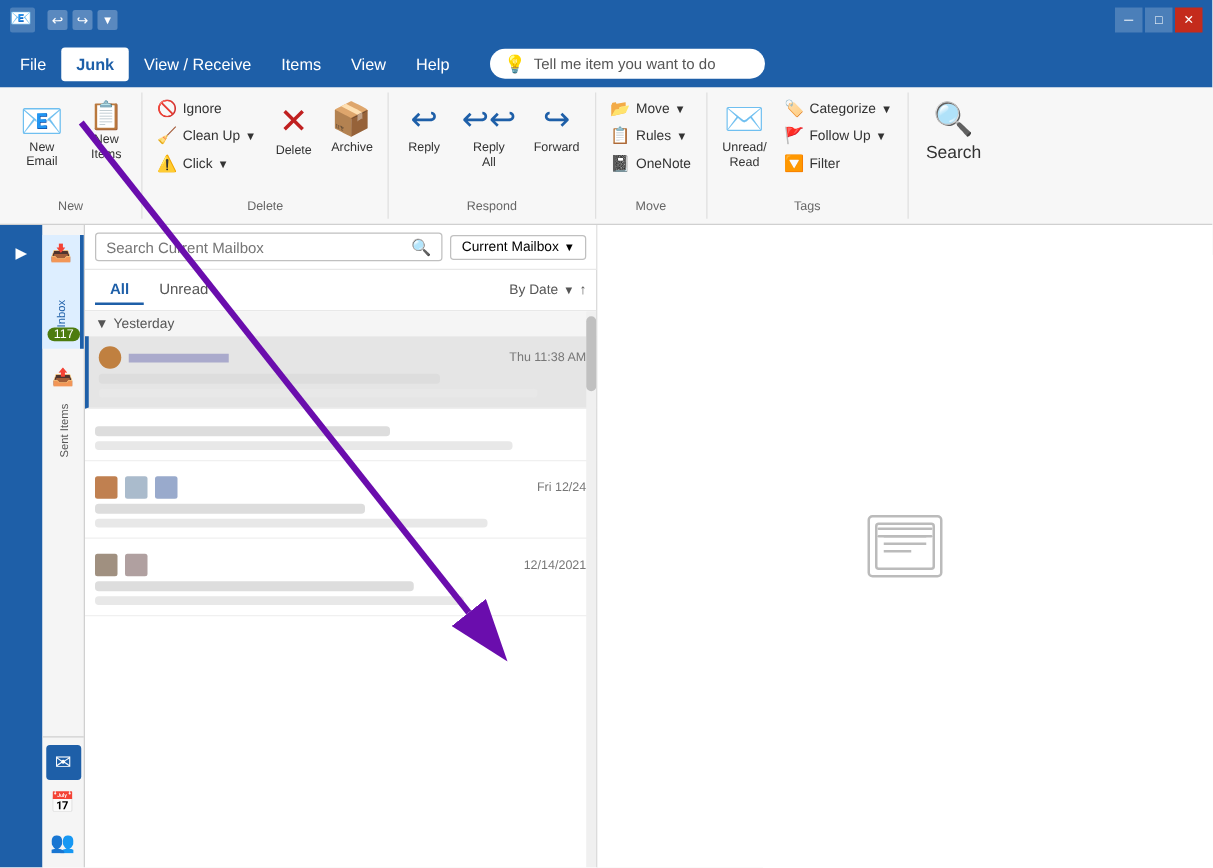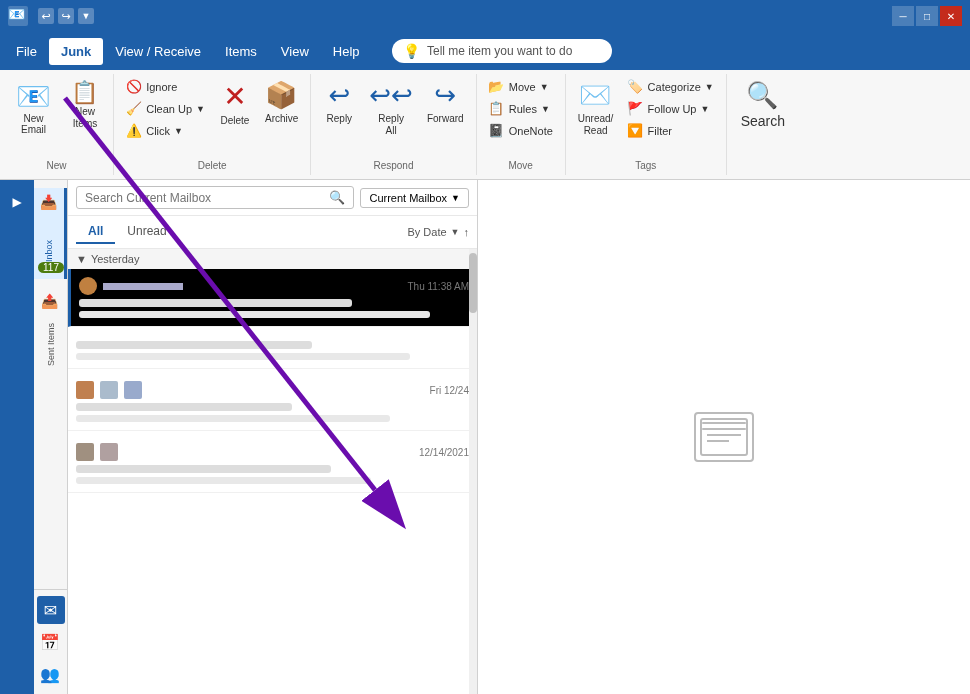--- a/index.html
+++ b/index.html
@@ -246,21 +246,21 @@
       gap: 4px;
     }
     .mail-item {
       padding: 8px 8px;
       border-bottom: 1px solid #f0f0f0;
       cursor: pointer;
       display: flex;
       flex-direction: column;
       gap: 2px;
     }
-    .mail-item.selected { background: #000000; border-left: 3px solid #1e5fa8; }
+    .mail-item.selected { background: #e5e5e5; border-left: 3px solid #1e5fa8; }
     .mail-item-top { display: flex; justify-content: space-between; align-items: center; }
     .mail-time { font-size: 10px; color: #777; }
     .mail-subject-placeholder { height: 8px; background: #ddd; border-radius: 3px; margin: 2px 0; }
     .mail-preview-placeholder { height: 7px; background: #e8e8e8; border-radius: 3px; }
 
     
     .reading-pane {
       flex: 1;
       display: flex;
       flex-direction: column;

